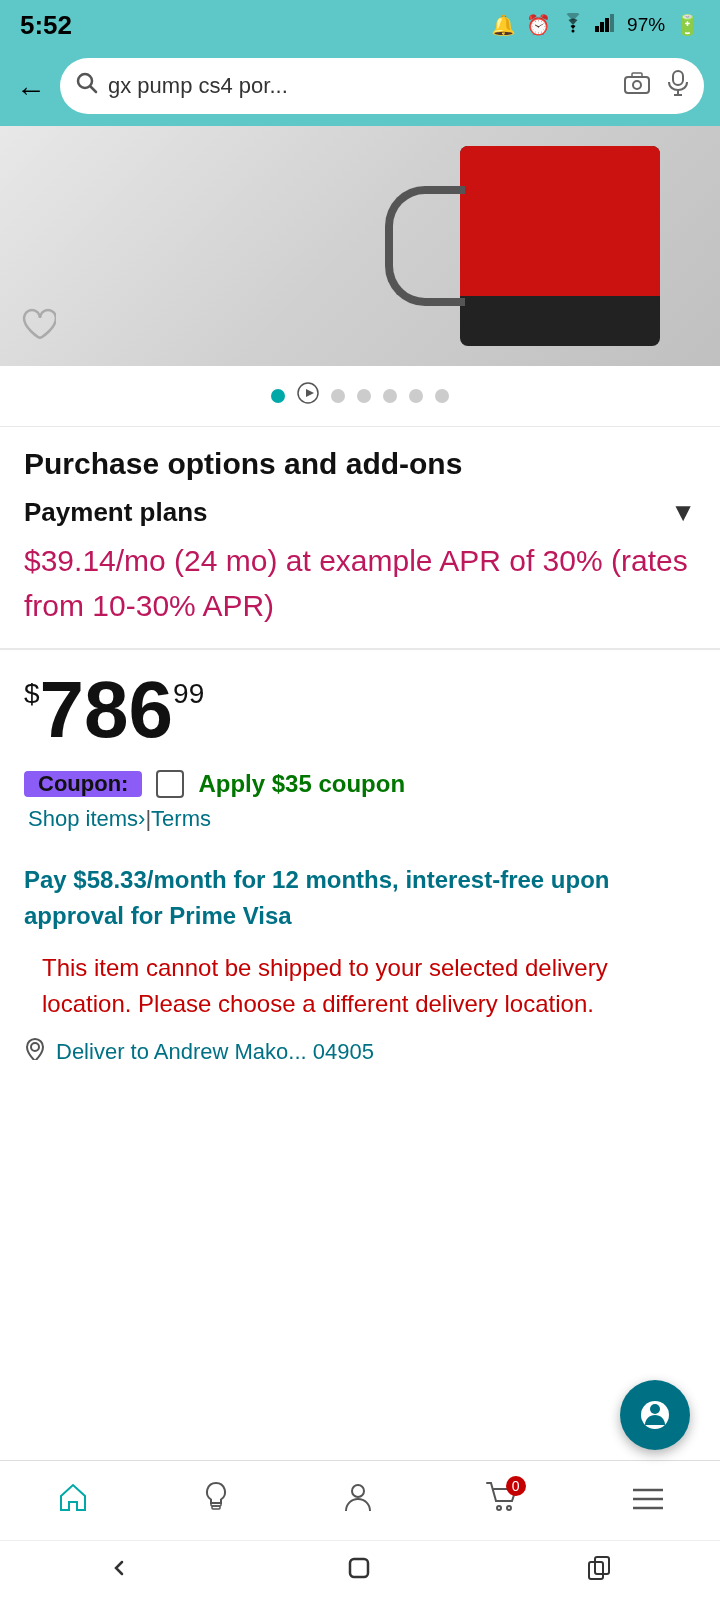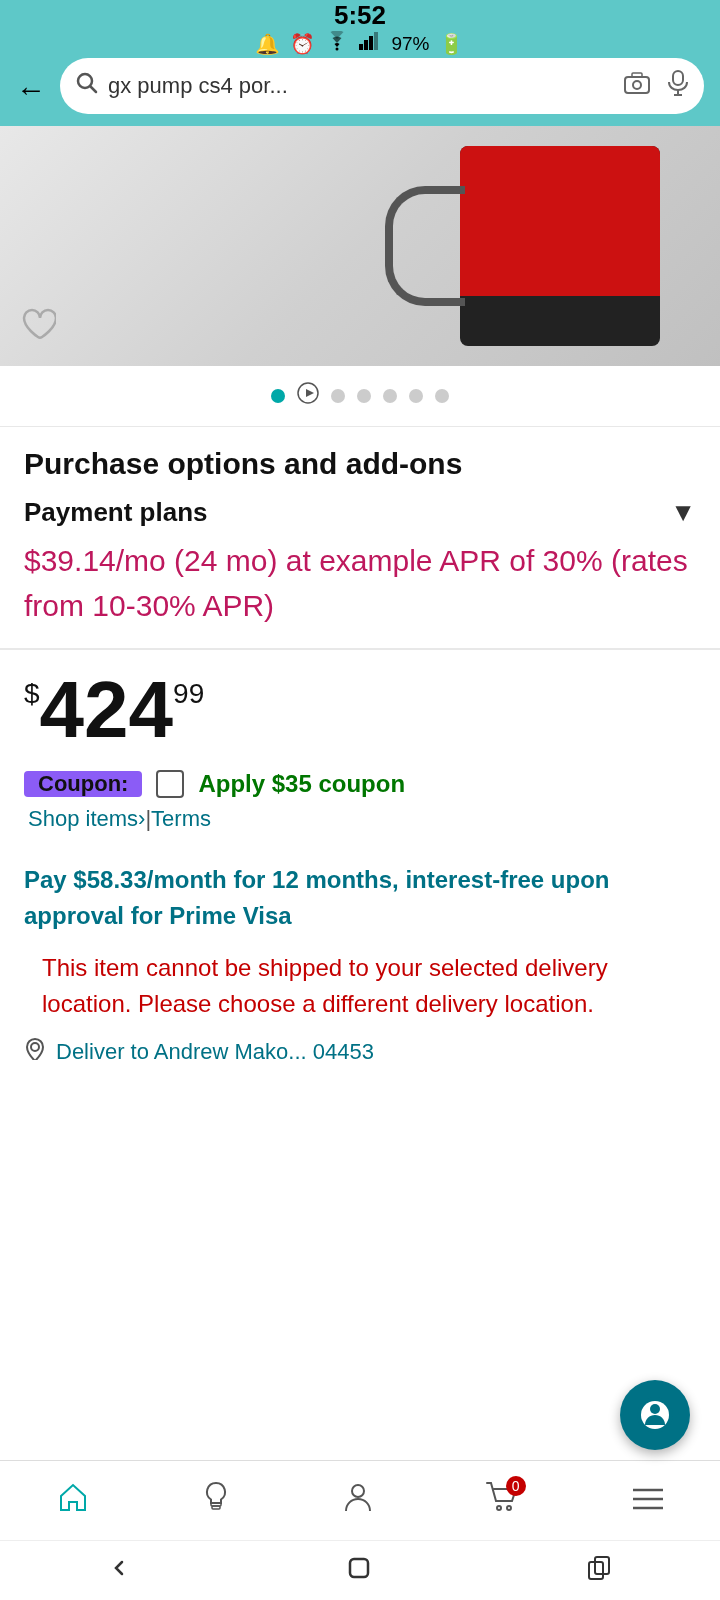--- a/index.html
+++ b/index.html
@@ -13,21 +13,20 @@
     }
 
     
     .status-bar {
       background: #5ec8c8;
       height: 50px;
       display: flex;
       align-items: center;
       justify-content: space-between;
       padding: 0 20px;
-      flex-direction: column;
     }
     .status-time {
       font-size: 26px;
       font-weight: bold;
       color: #000;
     }
     .status-icons {
       display: flex;
       align-items: center;
       gap: 10px;
@@ -471,21 +470,21 @@
     <span class="chevron-down">▼</span>
   </div>
   <div class="payment-plans-desc">$39.14/mo (24 mo) at example APR of 30% (rates from 10-30% APR)</div>
 </div>
 
 <hr style="border:none;border-top:1px solid #e8e8e8;">
 
 <div class="price-section">
   <div class="price-display">
     <span class="price-dollar">$</span>
-    <span class="price-main">424</span>
+    <span class="price-main">786</span>
     <span class="price-cents">99</span>
   </div>
 
   <div class="coupon-row">
     <span class="coupon-badge">Coupon:</span>
     <div class="coupon-checkbox"></div>
     <span class="coupon-text">Apply $35 coupon</span>
   </div>
 
   <div class="coupon-links">
@@ -503,21 +502,21 @@
   <span>This item cannot be shipped to your selected delivery location. Please choose a different delivery location.</span>
 </div>
 
 <div class="delivery-info-partial">
   <span class="delivery-icon">
     <svg width="22" height="22" viewBox="0 0 22 22" fill="none">
       <circle cx="11" cy="9" r="4" stroke="#555" stroke-width="2"></circle>
       <path d="M11 1C6.5 1 3 4.5 3 9c0 6 8 14 8 14s8-8 8-14c0-4.5-3.5-8-8-8z" stroke="#555" stroke-width="2" fill="none"></path>
     </svg>
   </span>
-  <span style="color:#007185;font-size:22px;">Deliver to Andrew Mako... 04453</span>
+  <span style="color:#007185;font-size:22px;">Deliver to Andrew Mako... 04905</span>
 </div>
 
 <div class="bottom-nav">
 
   <div class="nav-item">
     <span class="nav-icon active">
       <svg width="32" height="30" viewBox="0 0 32 30" fill="none">
         <path d="M4 14L16 3l12 11v14H20v-8h-8v8H4V14z" stroke="#00a8a8" stroke-width="2" fill="none"></path>
         <path d="M4 14L16 3l12 11v14H20v-8h-8v8H4V14z" fill="none"></path>
       </svg>

